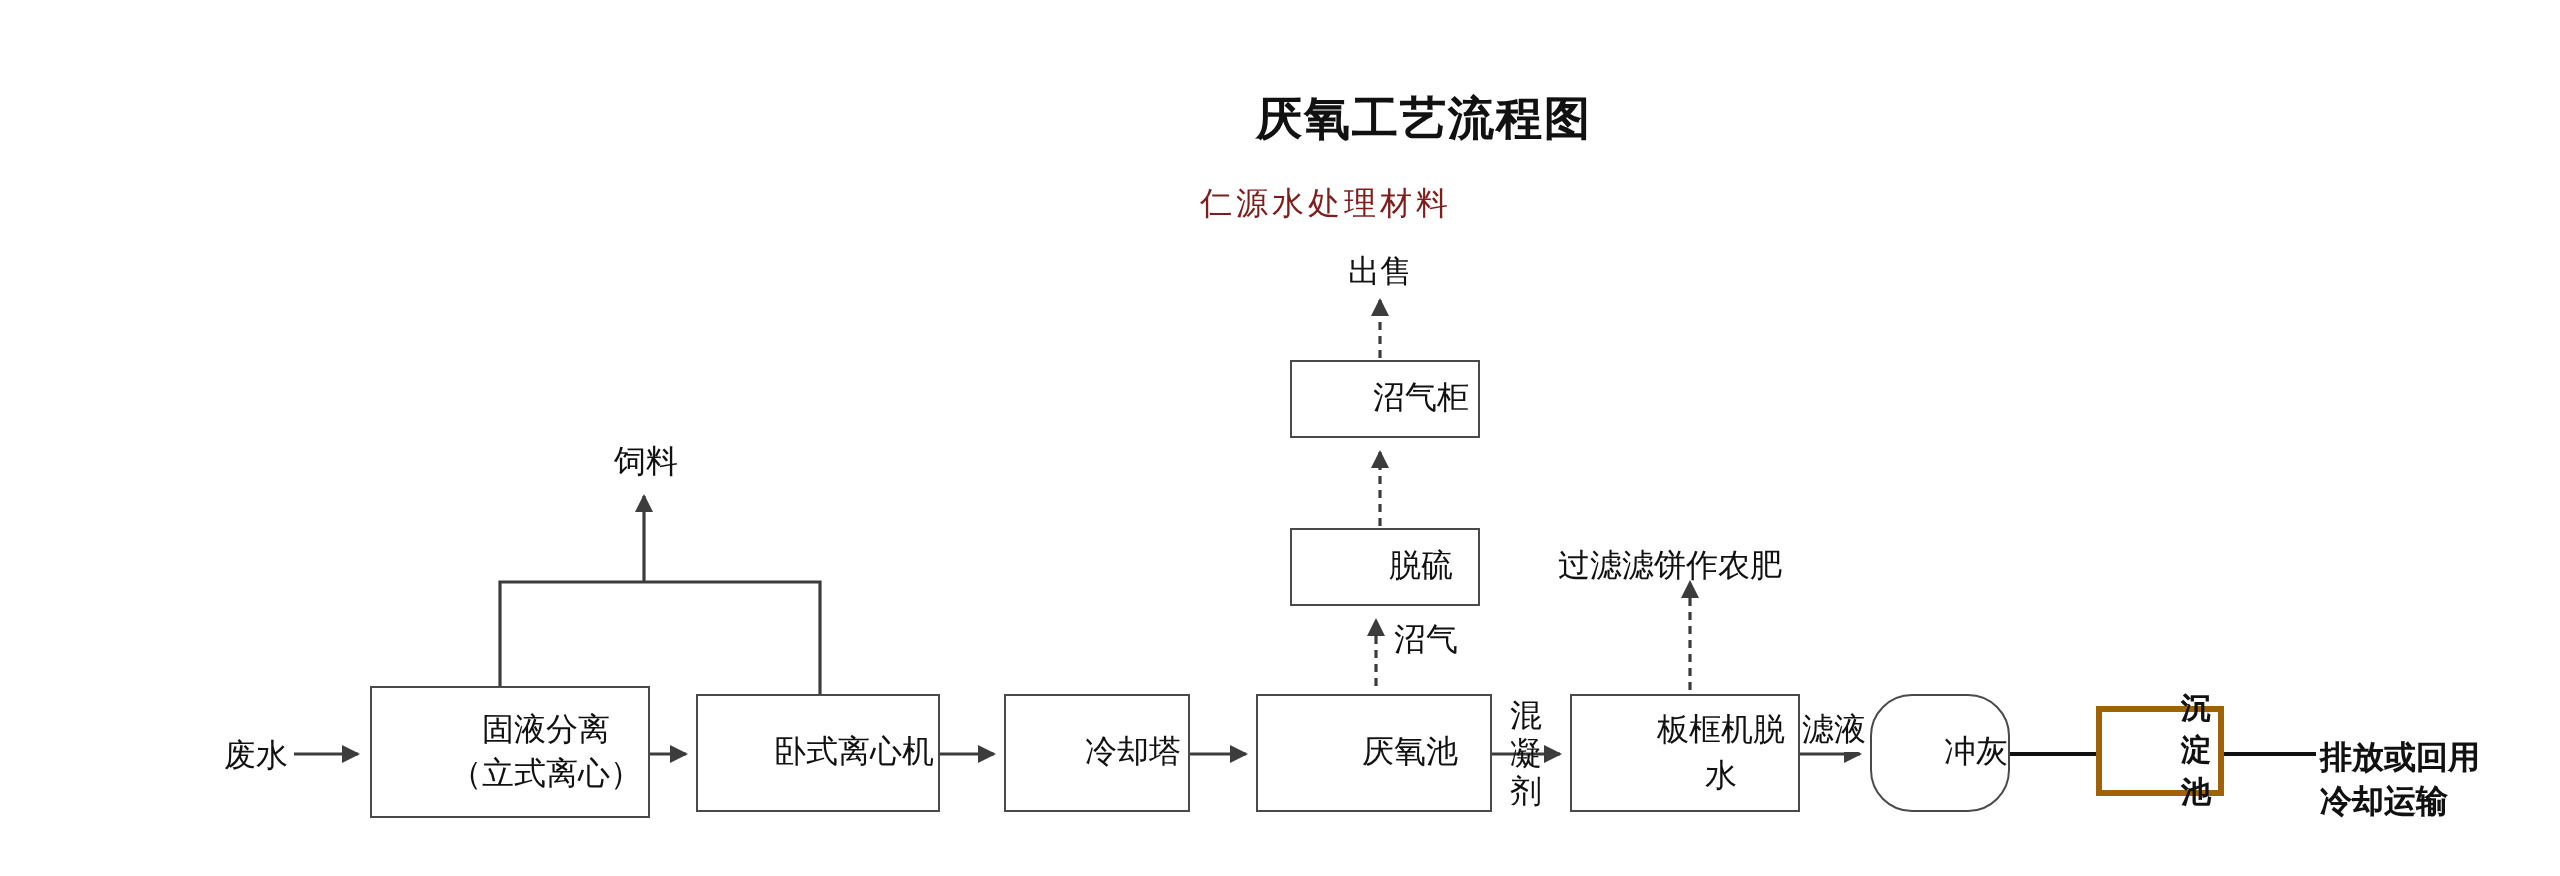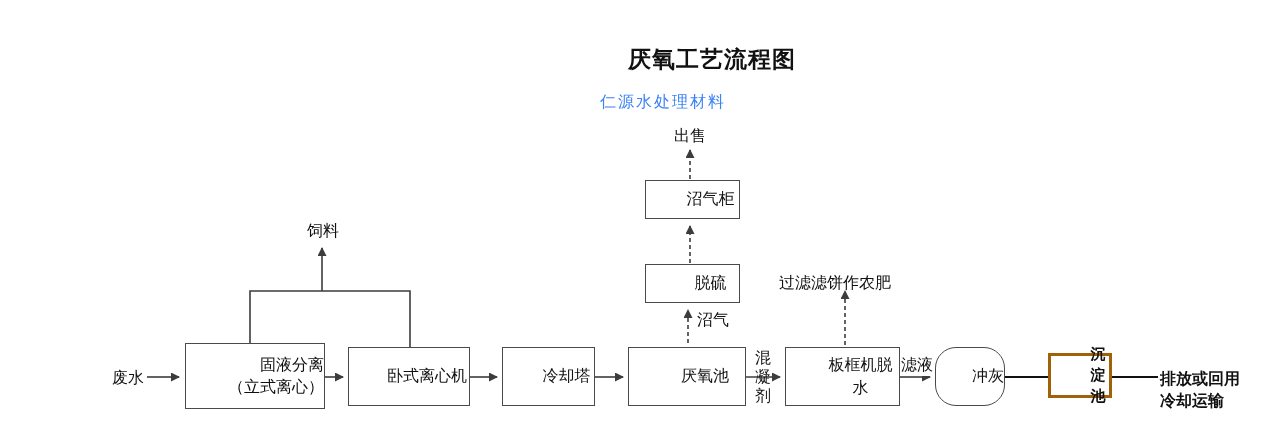--- a/index.html
+++ b/index.html
@@ -1,21 +1,21 @@
 <!DOCTYPE html>
 <html><head>
 <meta charset="utf-8">
 <style>
   * { margin:0; padding:0; box-sizing:border-box; }
   html,body { background:#ffffff; }
   body { font-family:"DejaVu Sans","Liberation Sans",sans-serif; color:#111; }
   .canvas { position:relative; width:1280px; height:420px; background:#fff; overflow:hidden; }
   .connectors { position:absolute; left:0; top:0; width:1280px; height:438px; }
   .title { position:absolute; left:628px; top:44px; font-size:23px; font-weight:bold; letter-spacing:1px; }
-  .watermark { position:absolute; left:600px; top:92px; font-size:16px; letter-spacing:2px; color:#3b82f6; }
+  .watermark { position:absolute; left:600px; top:92px; font-size:16px; letter-spacing:2px; color:#7f1d1d; }
   .box { position:absolute; border:1.6px solid #4a4a4a; background:#fff;
          display:flex; flex-direction:column; align-items:center; justify-content:center;
          font-size:16px; line-height:1.4; text-align:center;padding-left:36px; }
   .box.thick { border:3px solid #a16207; font-weight:bold; font-size:15px; }
   .label { position:absolute; font-size:16px; white-space:nowrap; }
   .label.vertical { white-space:normal; width:18px; line-height:19px; word-break:break-all; text-align:center; }
   .discharge { position:absolute; left:1160px; top:368px; font-size:16px; font-weight:bold; line-height:22px; white-space:nowrap; }
 </style>
 </head>
 <body>
@@ -57,21 +57,21 @@
   <div class="label" style="left:697px; top:310px;">沼气</div>
   <div class="label vertical" style="left:754px; top:348px;">混凝剂</div>
   <div class="label" style="left:779px; top:273px;">过滤滤饼作农肥</div>
   <div class="label" style="left:901px; top:355px; background:#fff;">滤液</div>
 
   <div class="discharge">
     <div>排放或回用</div>
     <div>冷却运输</div>
   </div>
 
-  <div class="box" style="left:185px; top:343px; width:140px; height:66px;align-items:flex-end;">
+  <div class="box" style="left:185px; top:343px; width:140px; height:66px;">
     <div>固液分离</div>
     <div>（立式离心）</div>
   </div>
   <div class="box" style="left:348px; top:347px; width:122px; height:59px;">
     <div>卧式离心机</div>
   </div>
   <div class="box" style="left:502px; top:347px; width:93px; height:59px;">
     <div>冷却塔</div>
   </div>
   <div class="box" style="left:628px; top:347px; width:118px; height:59px;">

